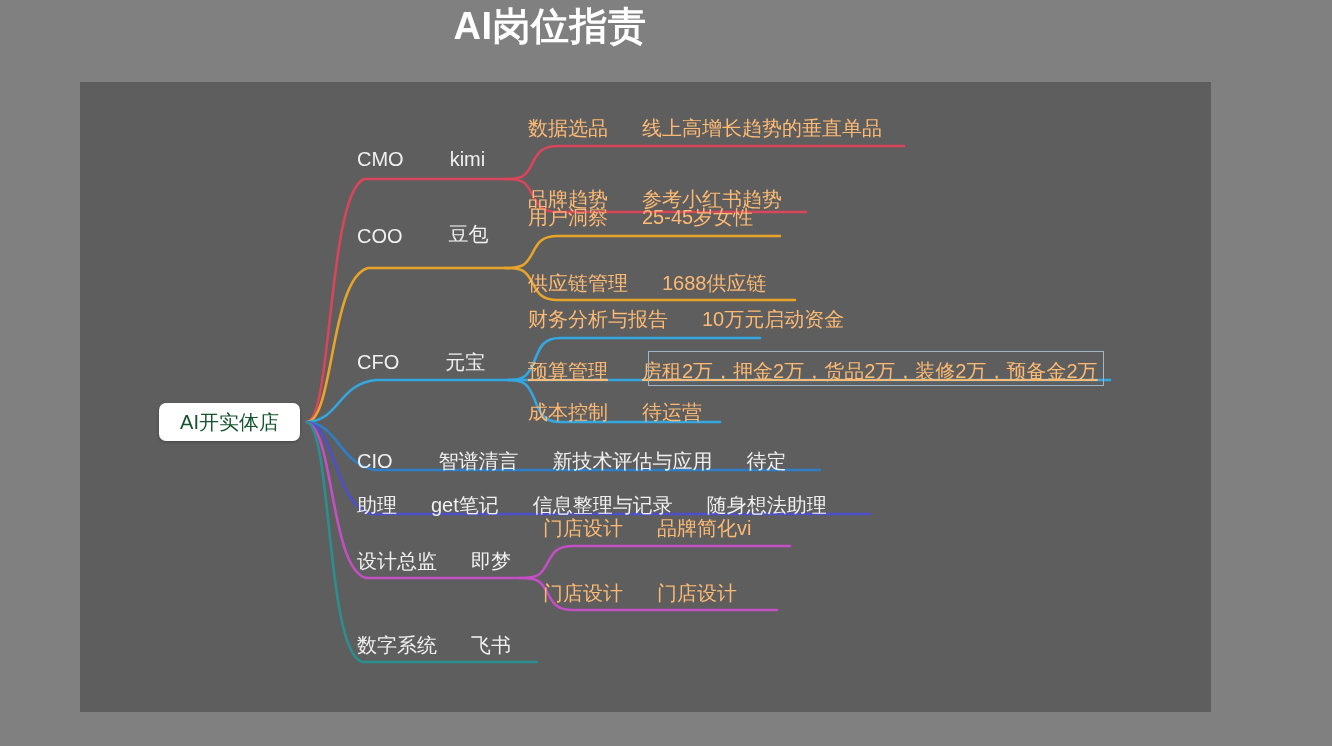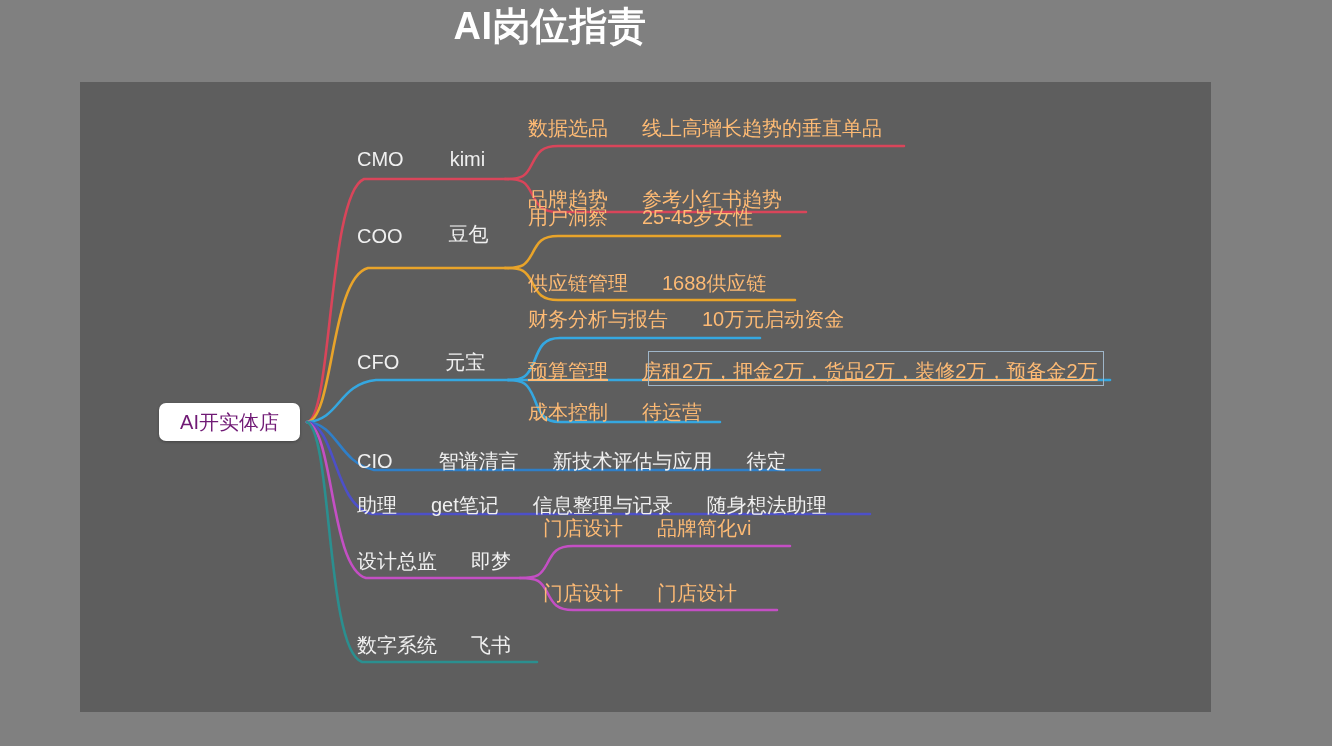--- a/index.html
+++ b/index.html
@@ -50,21 +50,21 @@
     left: 79px;
     top: 321px;
     width: 141px;
     height: 38px;
     background: #ffffff;
     border-radius: 7px;
     box-shadow: 0 1px 3px rgba(0,0,0,0.28);
     display: flex;
     align-items: center;
     justify-content: center;
-    color: #701a75;
+    color: #14532d;
     font-size: 20px;
     white-space: nowrap;
   }
   .branch-row {
     position: absolute;
     display: flex;
     align-items: baseline;
     white-space: nowrap;
     color: #f0f0f0;
     font-size: 20px;

